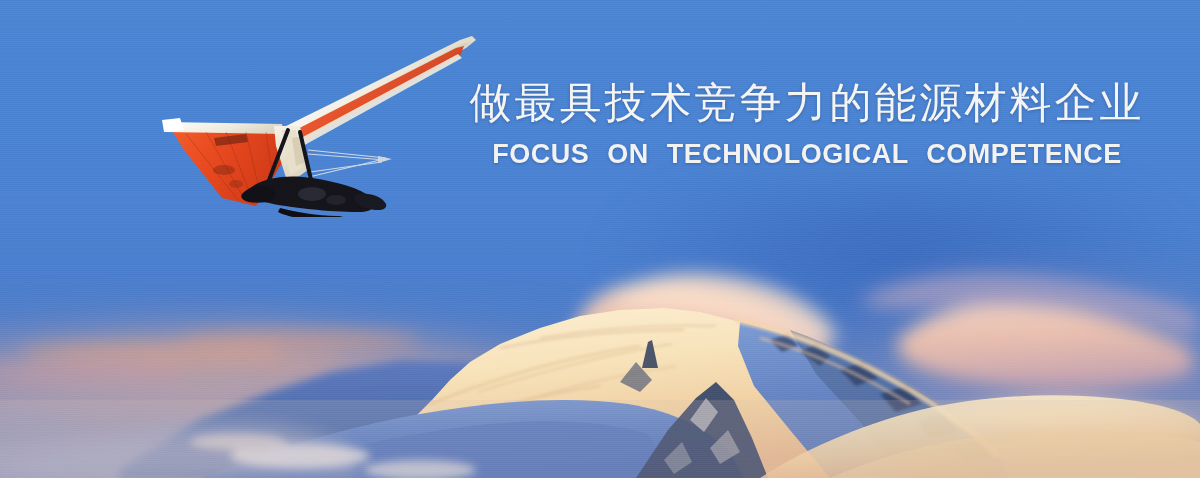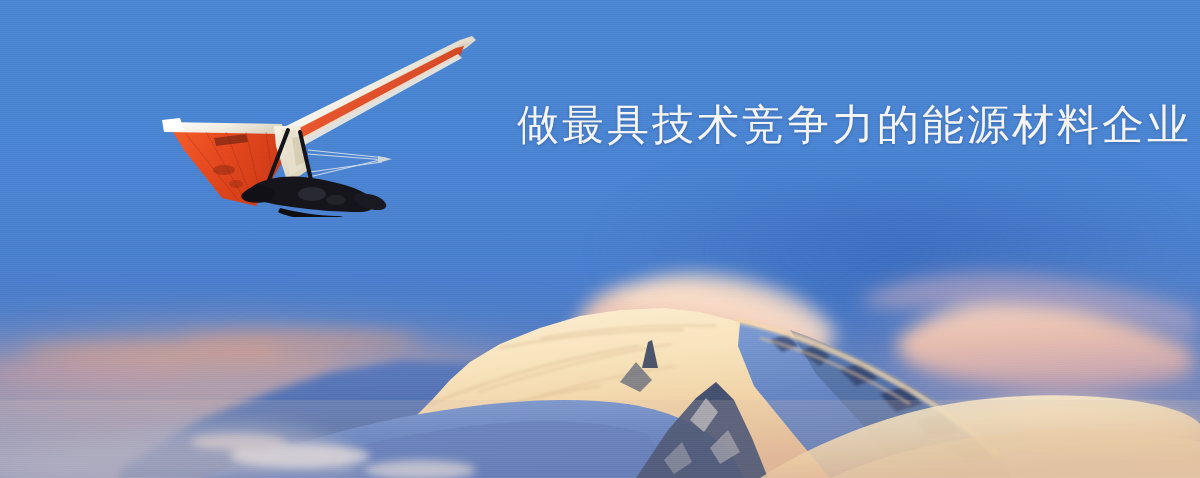--- a/index.html
+++ b/index.html
@@ -76,23 +76,23 @@
     top: 22px;
     width: 330px;
     height: 195px;
   }
   .glider svg { display:block; width:100%; height:100%; }
 
   
   .slogan {
     position: absolute;
     right: 8px;
-    top: 100px;
+    top: 78px;
     width: 770px;
-    text-align: right;
+    text-align: center;
     z-index: 40;
   }
   .slogan-cn {
     color: #f4f4f2;
     font-size: 42px;
     line-height: 50px;
     font-weight: 500;
     letter-spacing: 3px;
     white-space: nowrap;
     text-shadow: 0 1px 3px rgba(30,60,120,0.42);
@@ -373,16 +373,17 @@
         <ellipse cx="152" cy="172" rx="14" ry="7" fill="#2e2e3a" opacity="0.8"></ellipse>
         <ellipse cx="176" cy="178" rx="10" ry="5" fill="#282833" opacity="0.7"></ellipse>
         <path d="M 120 186 C 136 190, 158 194, 176 194 C 186 194, 188 198, 176 199
                  C 152 200, 124 194, 118 190 Z" fill="#0d0d12"></path>
       </g>
     </svg>
   </div>
 
   <div class="slogan">
     <div class="slogan-cn">做最具技术竞争力的能源材料企业</div>
+    <div class="slogan-en">FOCUS  ON  TECHNOLOGICAL  COMPETENCE</div>
   </div>
 
   <div class="grain"></div>
 </div>
 
 </body></html>

